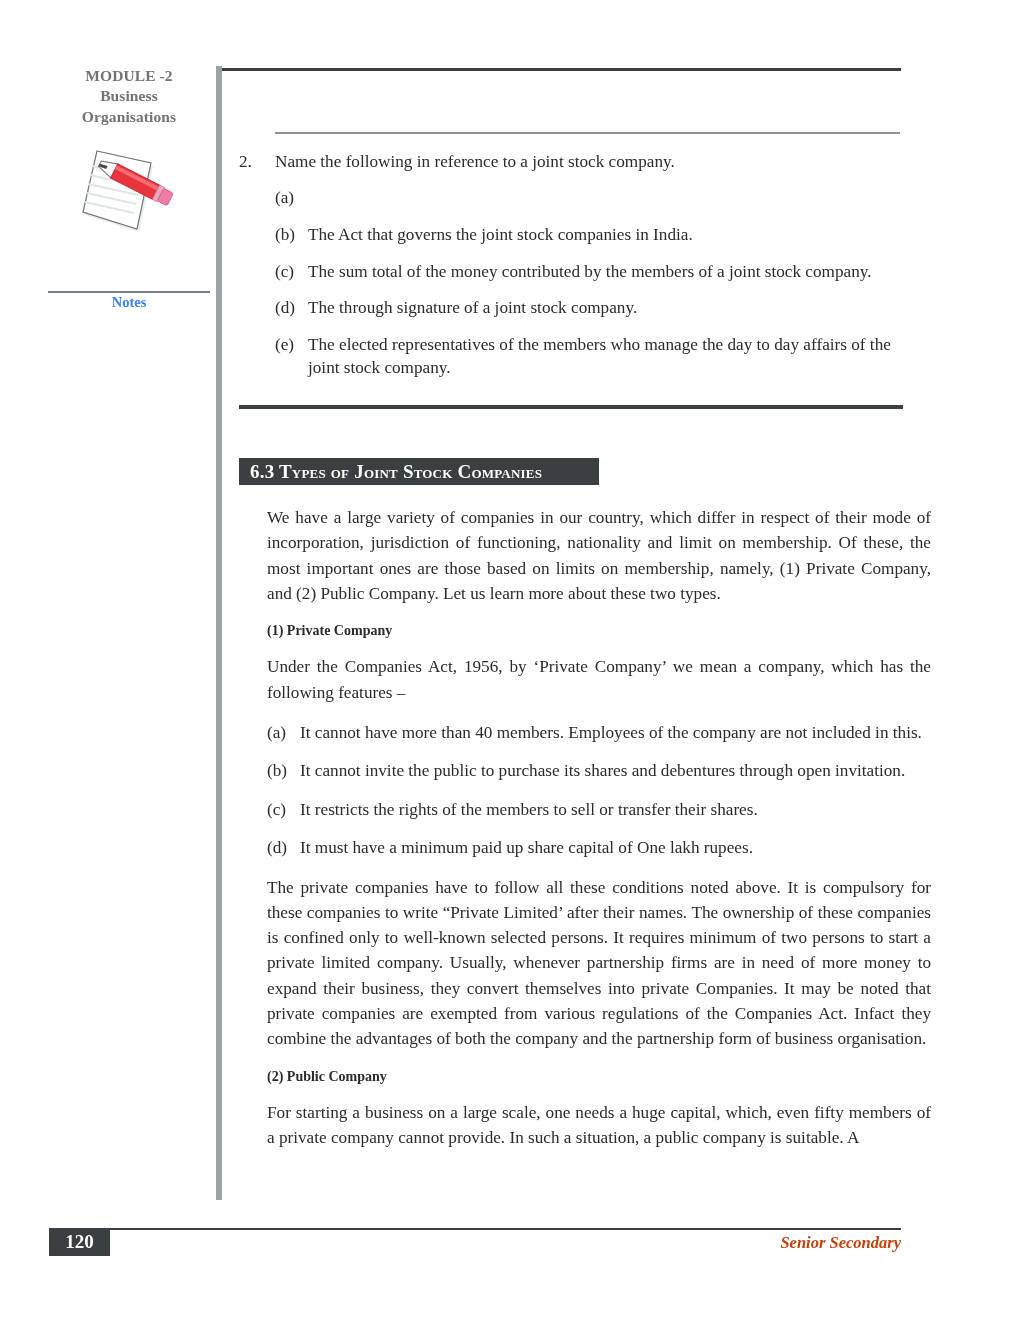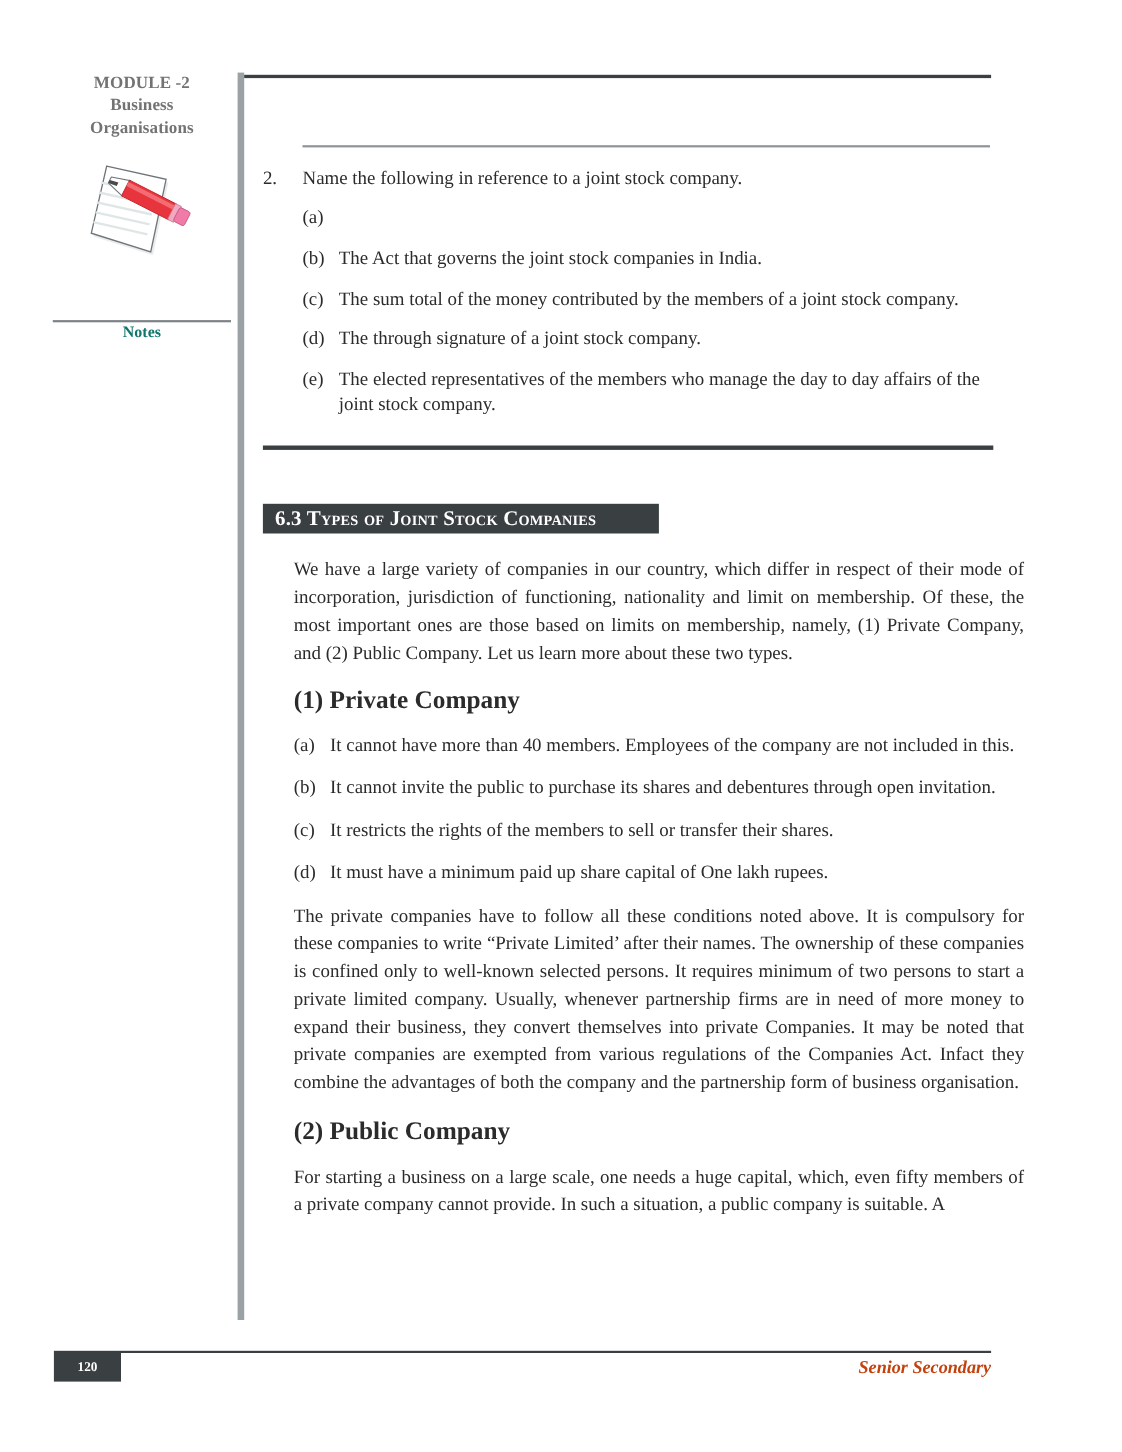--- a/index.html
+++ b/index.html
@@ -54,21 +54,21 @@
     background: #7c8285;
   }
   .notes-label {
     position: absolute;
     left: 0;
     top: 228px;
     width: 162px;
     text-align: center;
     font-weight: bold;
     font-size: 14.5px;
-    color: #0f766e;
+    color: #3b82f6;
   }
 
   
   .vbar {
     position: absolute;
     left: 216px;
     top: 66px;
     width: 6px;
     height: 1134px;
     background: #9aa2a6;
@@ -160,21 +160,21 @@
     margin-left: 28px;
   }
   p.para {
     margin: 0 0 16px 0;
     font-size: 17.2px;
     line-height: 1.47;
     text-align: justify;
   }
   h3.subhead {
     margin: 0 0 14px 0;
-    font-size: 23px;
+    font-size: 14px;
     font-weight: bold;
     line-height: 1.3;
   }
   .list-row {
     display: flex;
     margin: 0 0 14px 0;
     font-size: 17.2px;
     line-height: 1.42;
   }
   .list-label {
@@ -200,21 +200,21 @@
     left: 49px;
     top: 1228px;
     width: 61px;
     height: 28px;
     background: #3a3f42;
     color: #ffffff;
     display: flex;
     align-items: center;
     justify-content: center;
     font-weight: bold;
-    font-size: 12px;
+    font-size: 19px;
   }
   .foot-right {
     position: absolute;
     right: 119px;
     top: 1233px;
     font-style: italic;
     font-weight: bold;
     font-size: 16.5px;
     color: #c2410c;
     white-space: nowrap;
@@ -303,20 +303,21 @@
   <div class="sec-head">
     <span class="sec-head-text">6.3 Types of Joint Stock Companies</span>
   </div>
 
   <div class="body-col">
 
     <p class="para">We have a large variety of companies in our country, which differ in respect of their mode of incorporation, jurisdiction of functioning, nationality and limit on membership. Of these, the most important ones are those based on limits on membership, namely, (1) Private Company, and (2) Public Company. Let us learn more about these two types.</p>
 
     <h3 class="subhead">(1) Private Company</h3>
 
+    <p class="para">Under the Companies Act, 1956, by ‘Private Company’ we mean a company, which has the following features –</p>
 
     <div class="list-row">
       <span class="list-label">(a)</span>
       <span class="list-text">It cannot have more than 40 members. Employees of the company are not included in this.</span>
     </div>
     <div class="list-row">
       <span class="list-label">(b)</span>
       <span class="list-text">It cannot invite the public to purchase its shares and debentures through open invitation.</span>
     </div>
     <div class="list-row">

